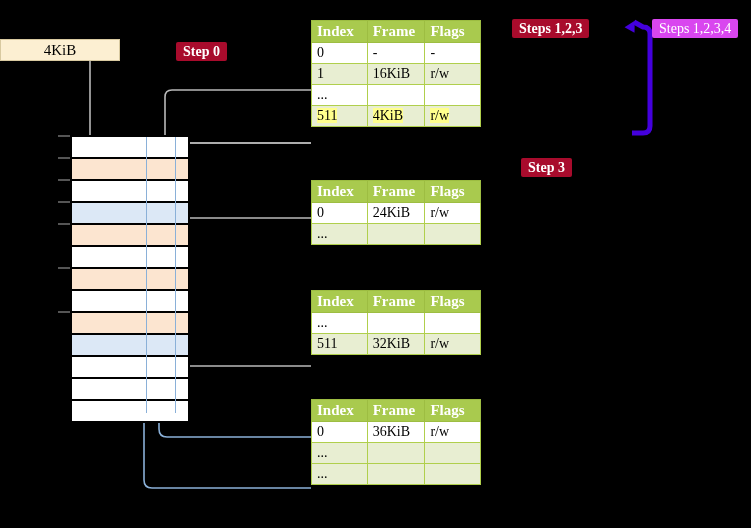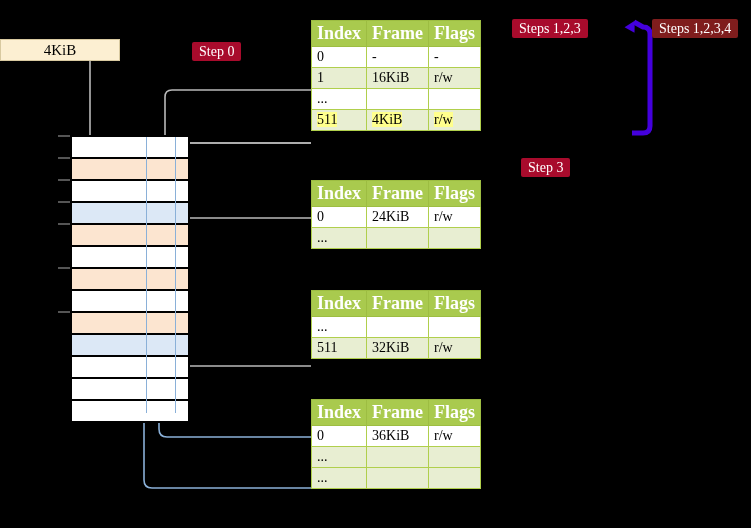--- a/index.html
+++ b/index.html
@@ -35,40 +35,40 @@
     position:absolute;left:0px;top:39px;width:120px;height:22px;
     background:#fcefd2;border:1px solid #d8c9a0;
     display:flex;align-items:center;justify-content:center;
     font-size:15px;color:#000;box-sizing:border-box;
   }
   .step-badge{
     position:absolute;display:inline-flex;align-items:center;justify-content:center;
     height:19px;padding:0 7px;font-size:14px;color:#fff;
     border-radius:2px;box-sizing:border-box;line-height:1;
   }
-  .step-badge.red{background:#a80b2c;}
-  .step-badge.blue{background:#7f1d1d;}
-  #step-0{left:192px;top:42px;}
+  .step-badge.red{background:#a80b2c;font-weight:bold;}
+  .step-badge.blue{background:#d946ef;}
+  #step-0{left:176px;top:42px;}
   #steps-123{left:512px;top:19px;}
   #steps-1234{left:652px;top:19px;}
   #step-4{left:521px;top:158px;}
 
   
   .page-table{
     position:absolute;left:311px;width:170px;
     border-collapse:collapse;background:#fff;
     font-size:14px;
   }
   .page-table td,.page-table th{
     border:1px solid #b0cf4c;
     padding:2px 5px;height:20px;box-sizing:border-box;
     text-align:left;font-weight:normal;white-space:nowrap;
   }
   .page-table th{
-    background:#a9ca4e;color:#ffffff;font-weight:bold;font-size:18px;
+    background:#a9ca4e;color:#ffffff;font-weight:bold;font-size:15px;
     border:1px solid #9dbd42;
   }
   .page-table td:nth-child(1){width:56px;}
   .page-table td:nth-child(2){width:58px;}
   .page-table td:nth-child(3){width:56px;}
   .page-table tr.alt td{background:#e8eed2;}
   .page-table tr.plain td{background:#ffffff;}
   .hl{background:#ffff8d;}
 
   #pt-0{top:20px;}

